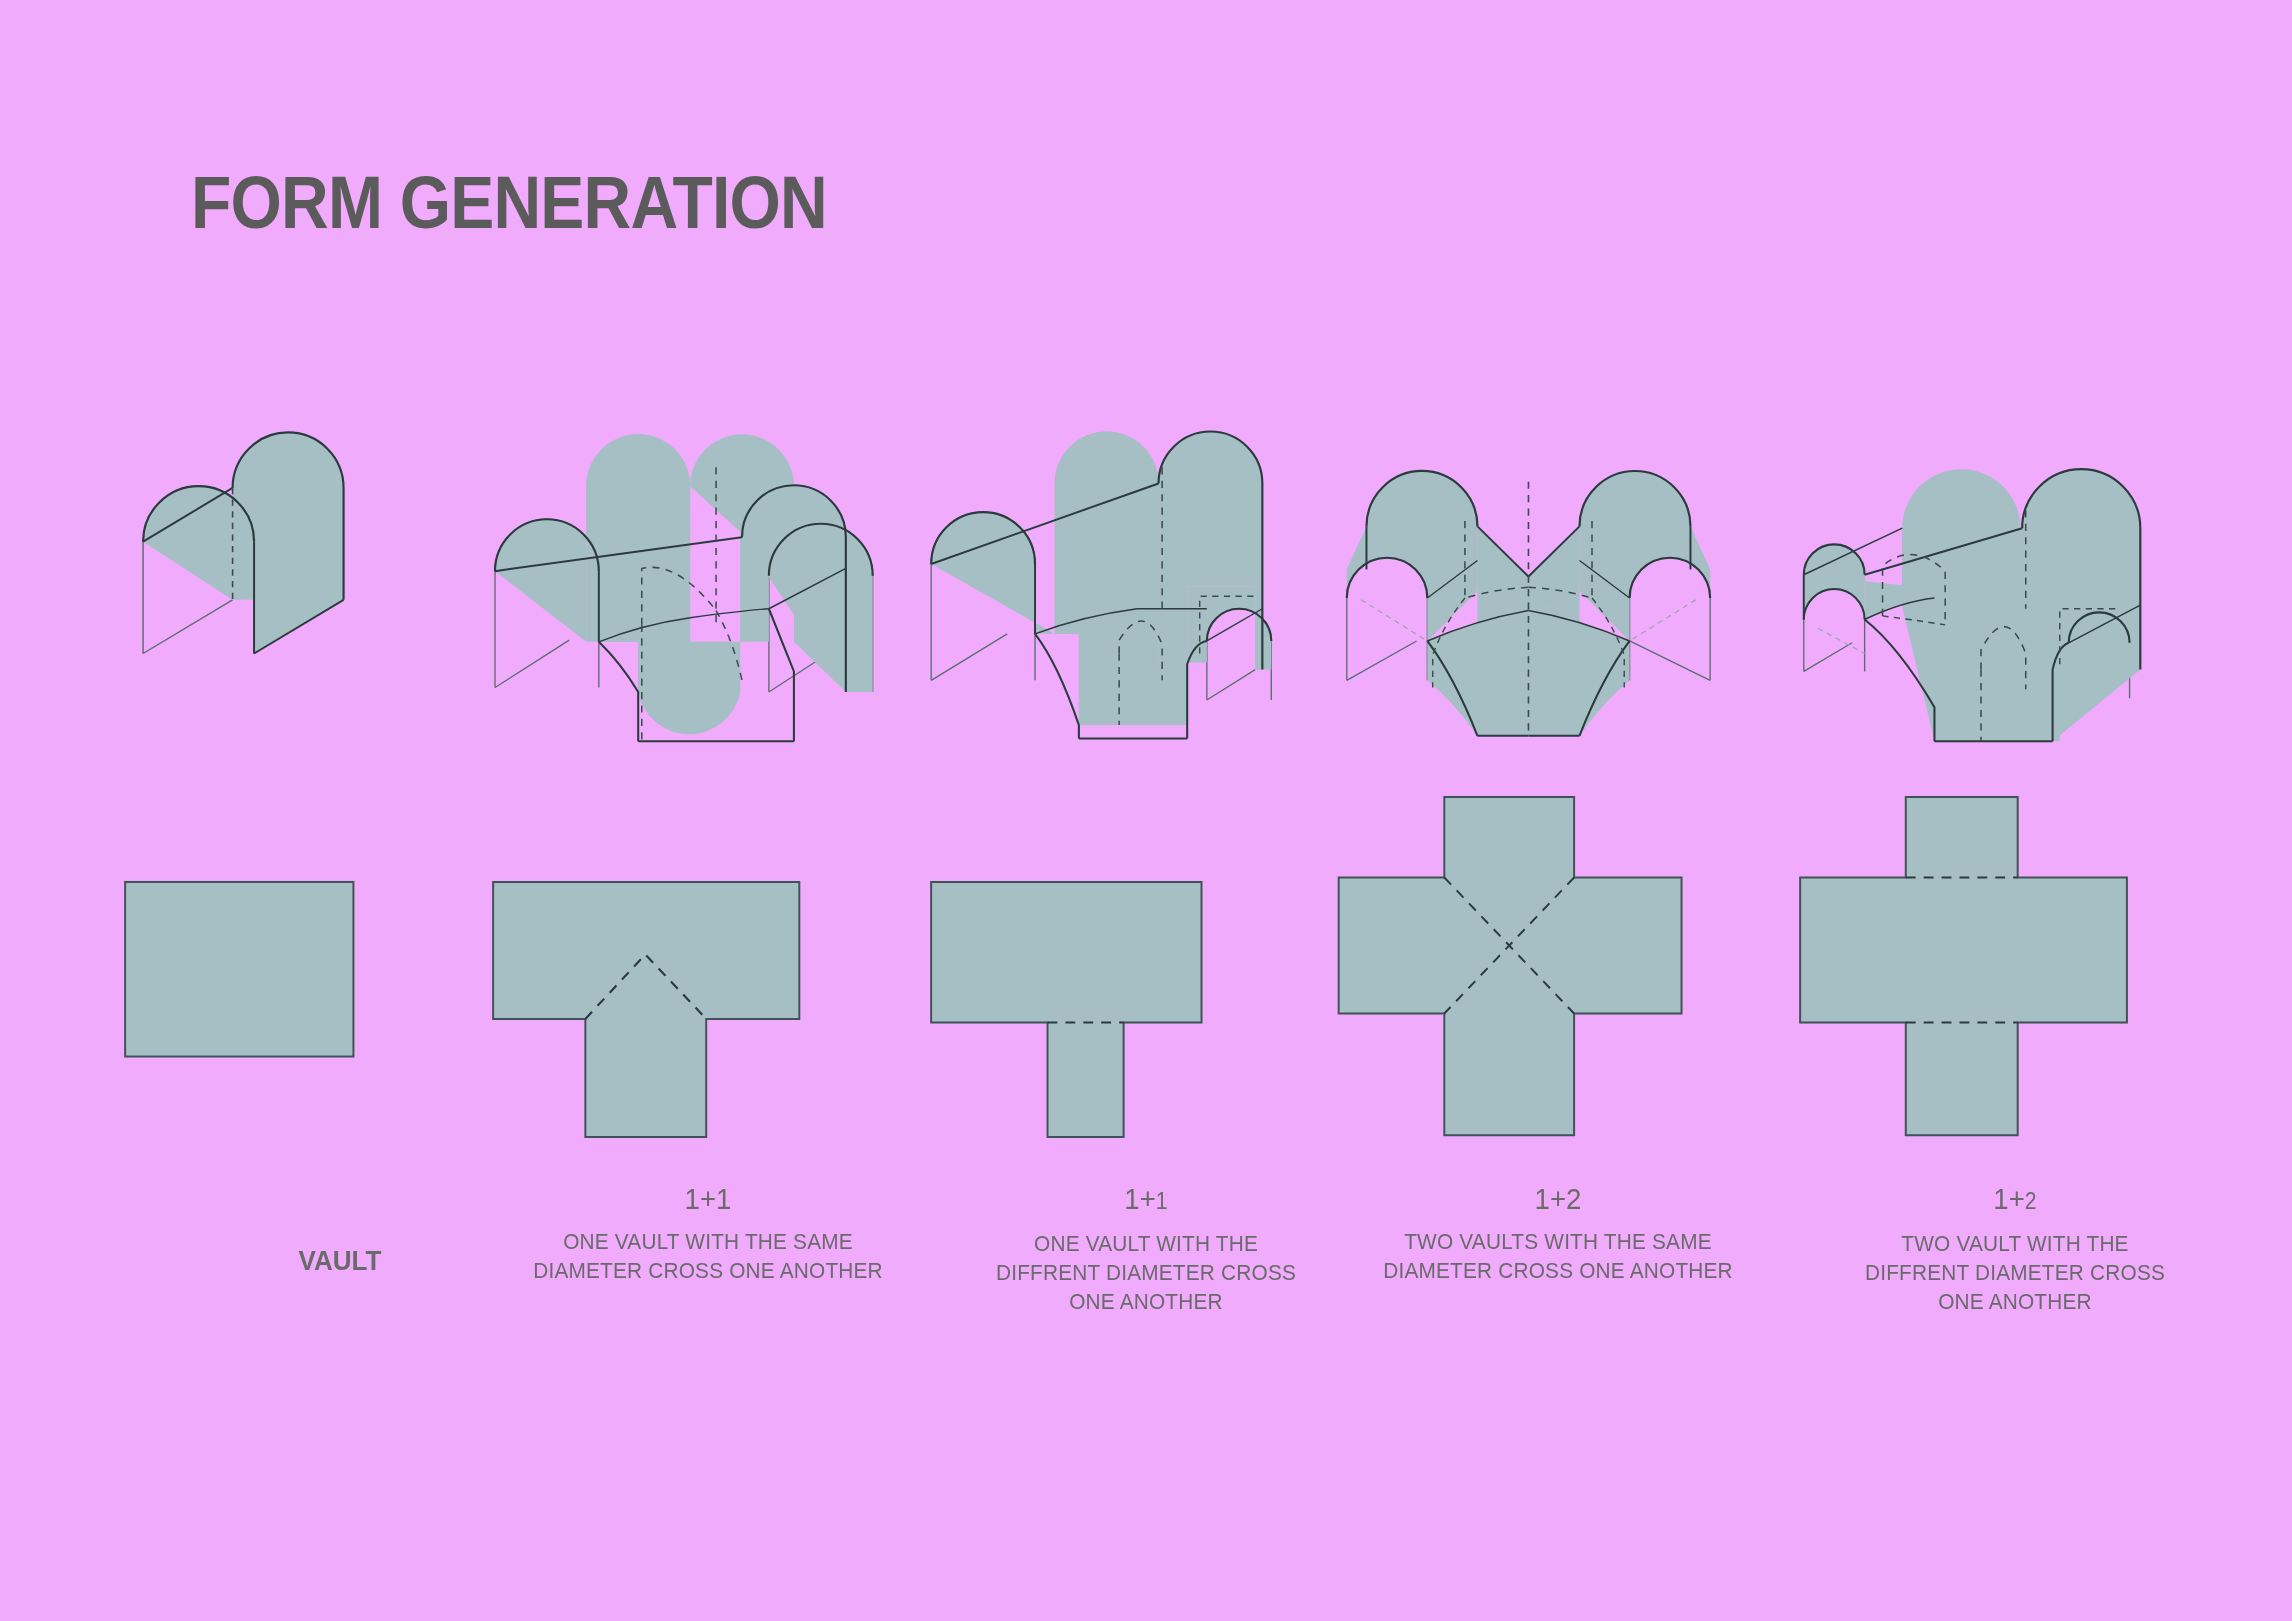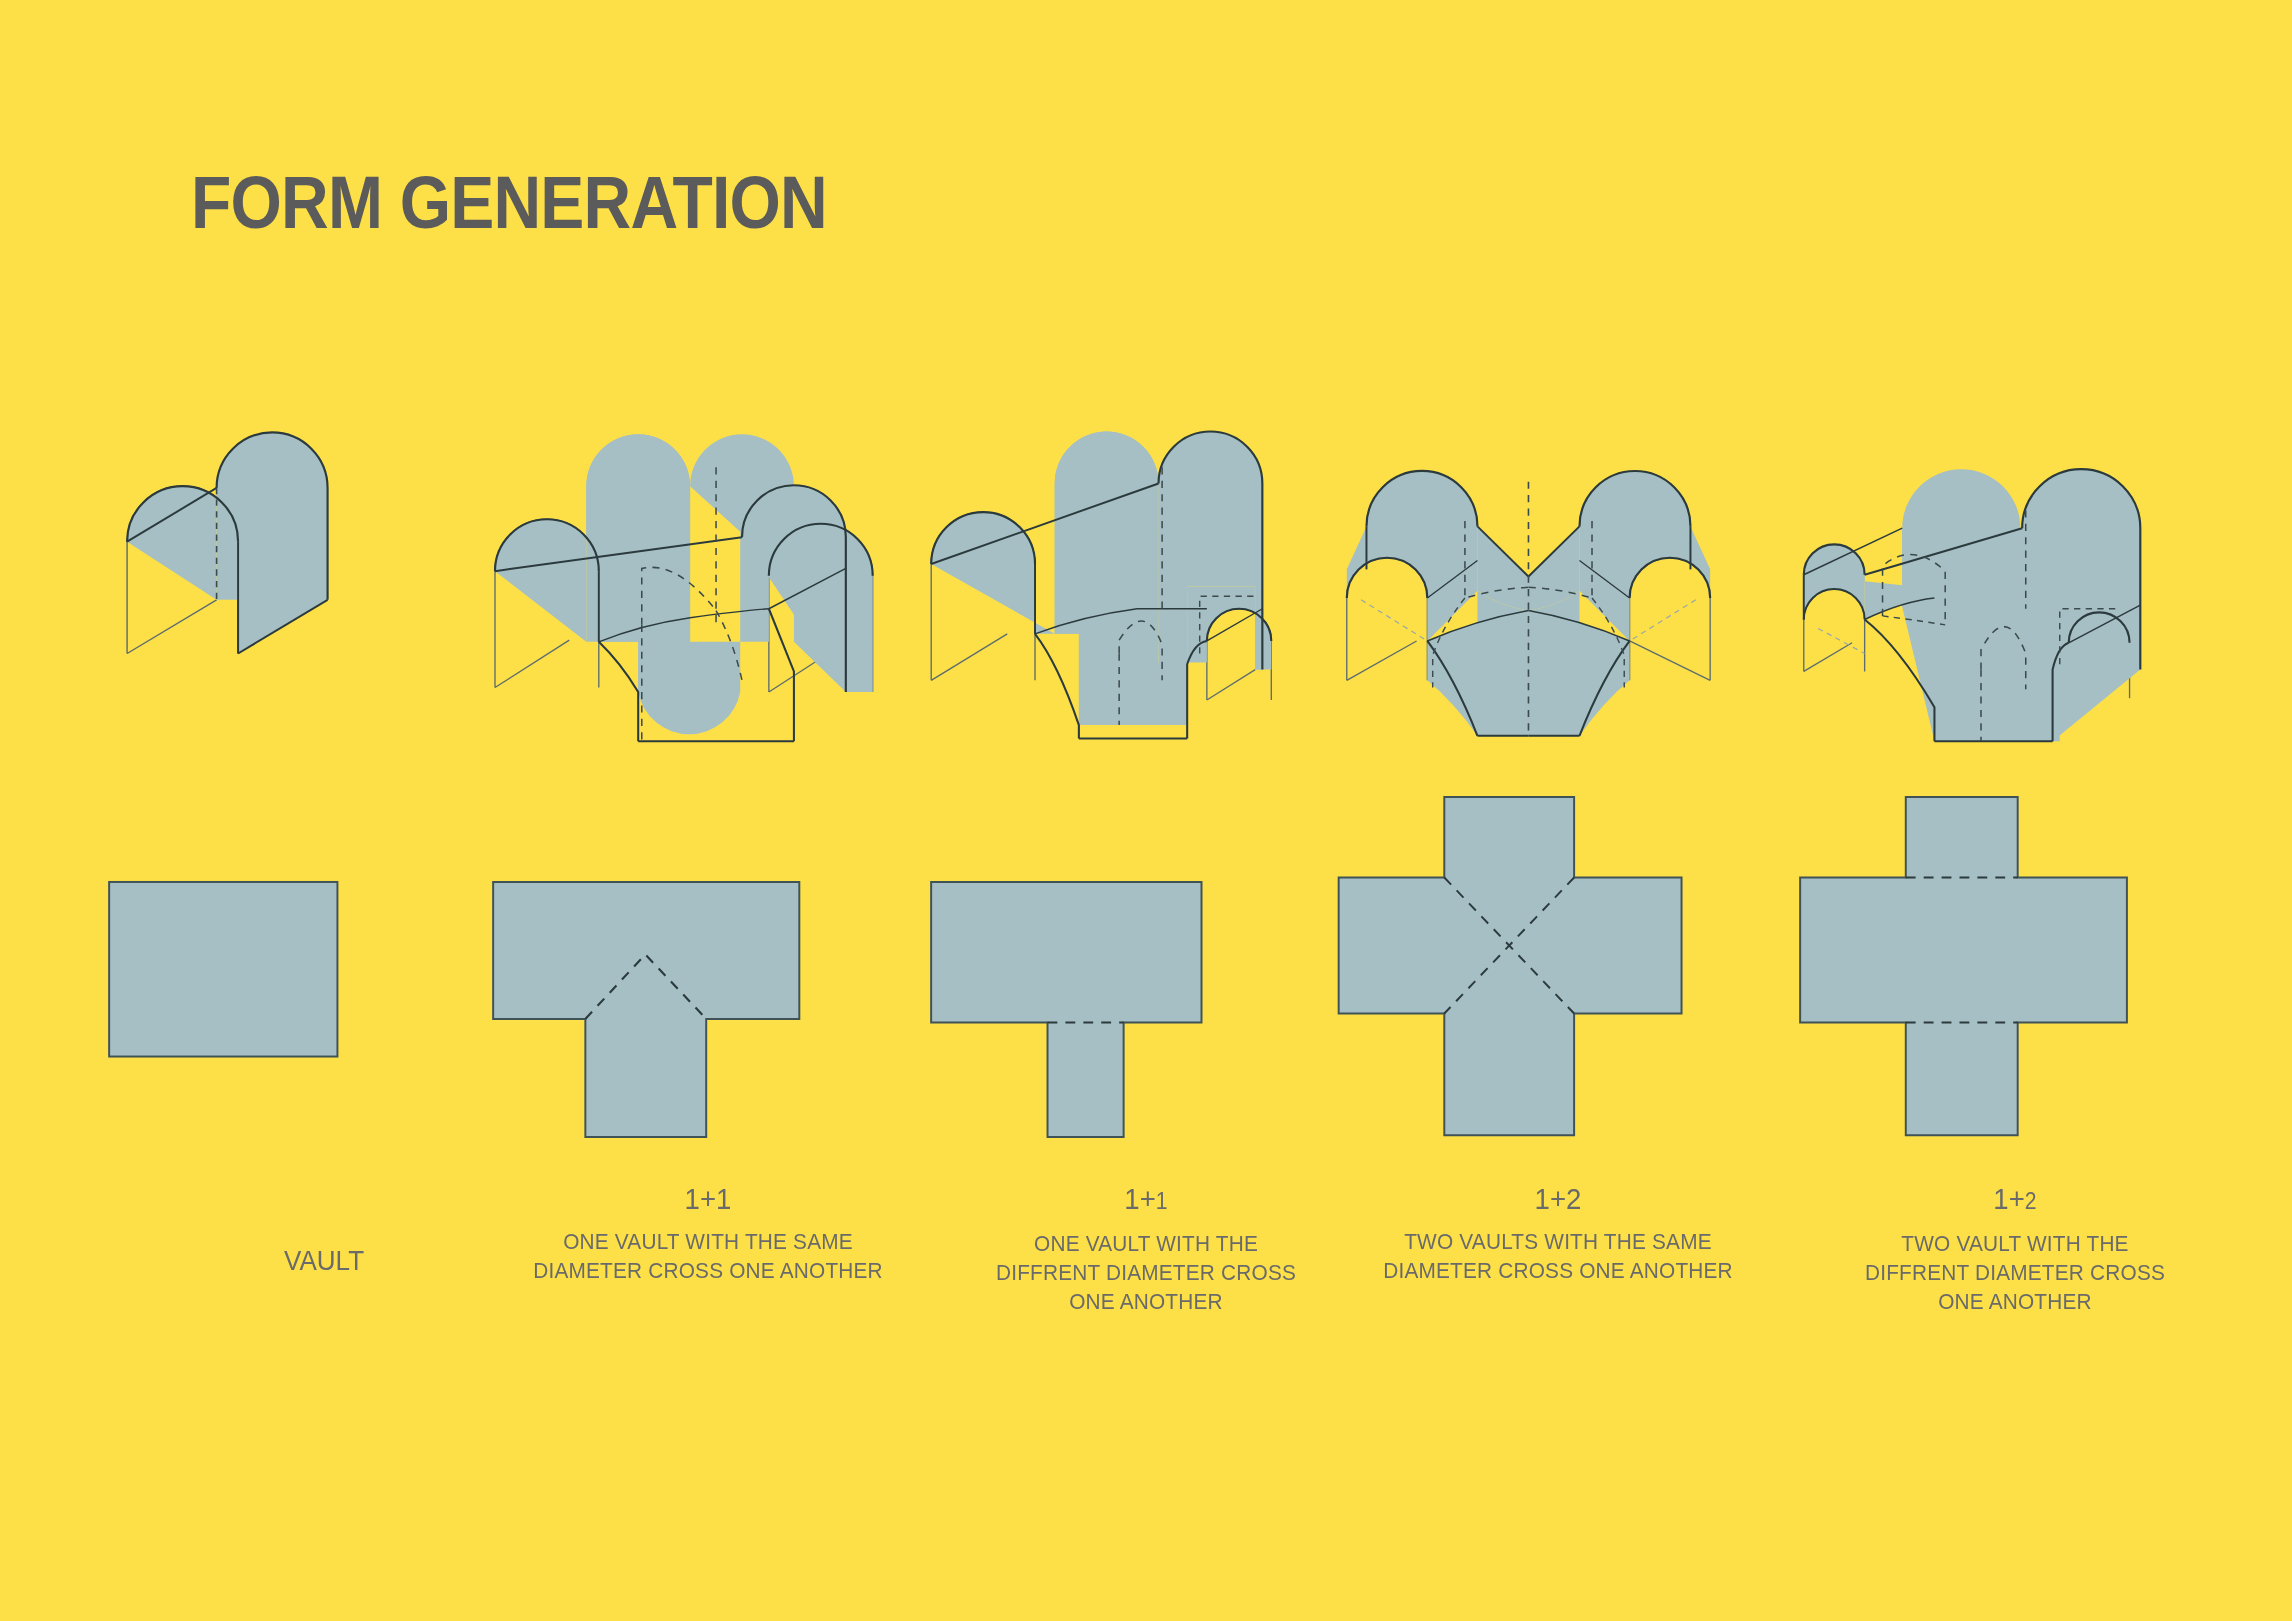--- a/index.html
+++ b/index.html
@@ -10,21 +10,21 @@
   body {
     width: 2293px;
     height: 1621px;
     position: relative;
     font-family: "Liberation Sans", sans-serif;
     overflow: hidden;
   }
   .sheet {
     position: absolute;
     inset: 0;
-    background: #fde047;
+    background: #f0abfc;
     padding-left: 16px;
   }
   .page-title {
     position: absolute;
     left: 191px;
     top: 159px;
     font-family: "Liberation Sans", sans-serif;
     font-size: 75px;
     font-weight: bold;
     letter-spacing: -0.9px;
@@ -102,21 +102,21 @@
 </style>
 </head>
 <body>
 
 <div class="sheet">
 
   <div class="page-title">FORM GENERATION</div>
 
   <div class="columns">
 
-    <div class="col" style="left:100px;">
+    <div class="col" style="left:116px;font-weight:bold;">
 
       <div class="iso-wrap">
         <svg width="448" height="358" viewBox="0 0 500 400">
 
           <path d="M 30 300 L 30 175 A 62 62 0 0 1 154 175 L 154 300" fill="none" stroke="#5c6c6f" stroke-width="1.6"></path>
           <line x1="30" y1="300" x2="130" y2="240" stroke="#5c6c6f" stroke-width="1.6"></line>
 
           <path d="M 30 175 A 62 62 0 0 1 154 175
                    L 154 300
                    L 254 240

